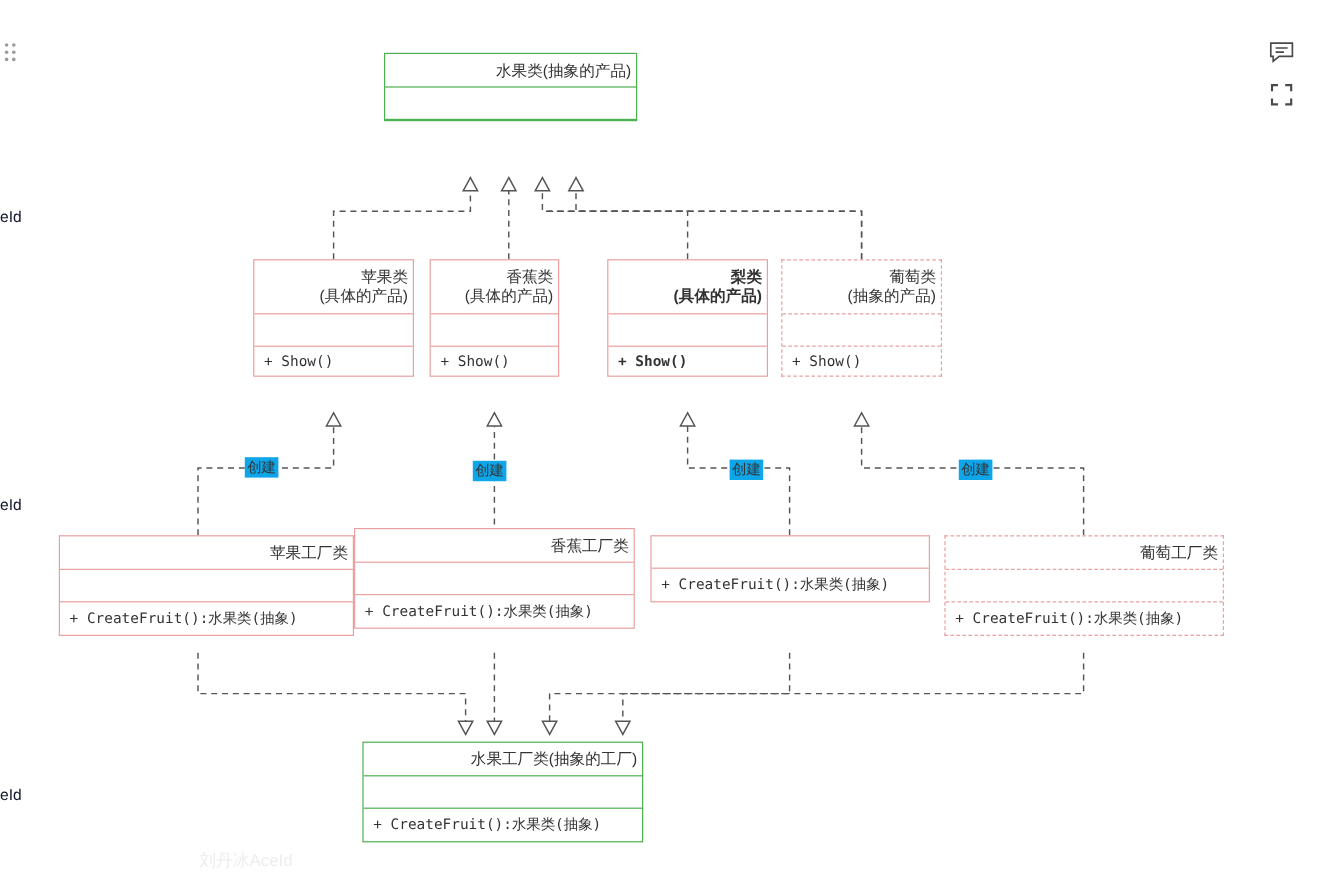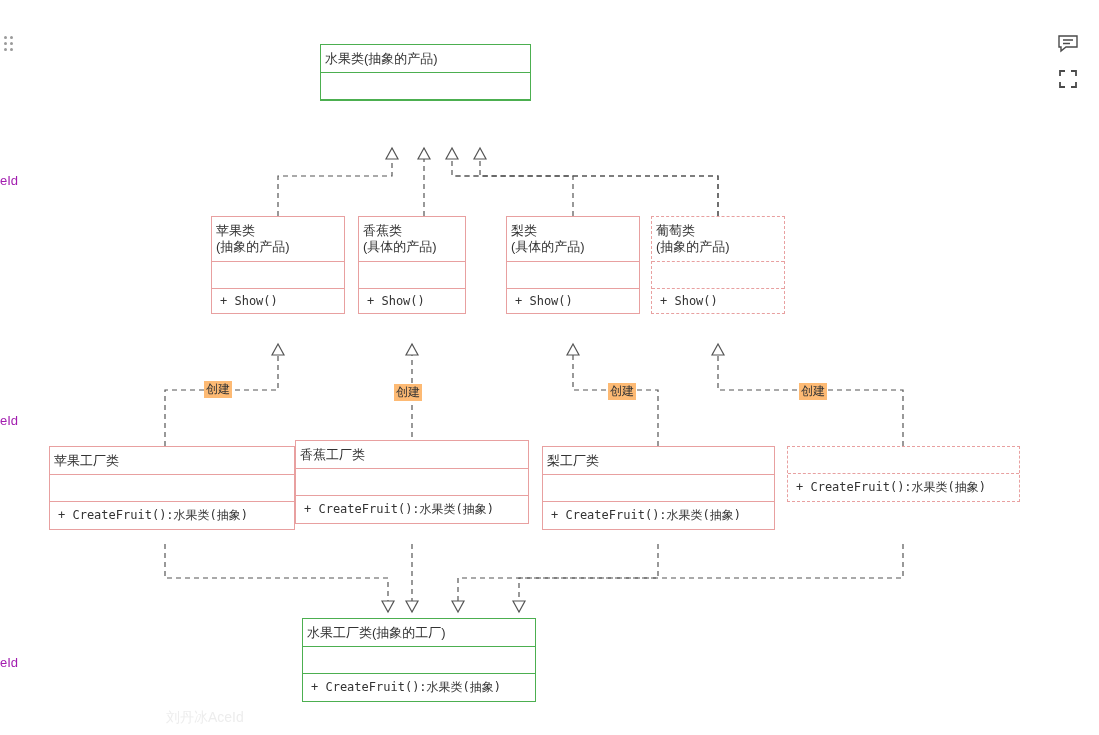--- a/index.html
+++ b/index.html
@@ -27,21 +27,21 @@
     width: 1099px;
     height: 735px;
     pointer-events: none;
   }
   .uml-box {
     position: absolute;
     box-sizing: border-box;
     background: #ffffff;
   }
   .uml-box .title {
-    text-align: left;
+    text-align: right;
     font-size: 13px;
     line-height: 1.25;
     padding: 6px 4px 5px 4px;
     white-space: pre-line;
   }
   .uml-box .attrs {
     height: 26px;
   }
   .uml-box .ops {
     font-family: "DejaVu Sans Mono", monospace;
@@ -66,27 +66,27 @@
   .red-dashed {
     border: 1px dashed #e8a0a0;
   }
   .red-dashed .title { border-bottom: 1px dashed #e8a0a0; }
   .red-dashed .attrs { border-bottom: 1px dashed #e8a0a0; }
 
   .edge-label {
     position: absolute;
     font-size: 12px;
     color: #333;
-    background: #fdba74;
+    background: #0ea5e9;
     padding: 0 2px;
     white-space: nowrap;
   }
   .watermark {
     position: absolute;
-    color: #a21caf;
+    color: #0f172a;
     font-size: 13px;
     white-space: nowrap;
     user-select: none;
   }
   .wm-main {
     color: #ededed;
     font-size: 14px;
   }
   .tool-dots {
     position: absolute;
@@ -159,33 +159,33 @@
     </g>
   </svg>
 
   <div class="uml-box green" style="left:320px; top:44px; width:211px;">
     <div class="title">水果类(抽象的产品)</div>
     <div class="attrs"></div>
   </div>
 
   <div class="uml-box red" style="left:211px; top:216px; width:134px;">
     <div class="title">苹果类
-(抽象的产品)</div>
+(具体的产品)</div>
     <div class="attrs"></div>
     <div class="ops">+ Show()</div>
   </div>
 
   <div class="uml-box red" style="left:358px; top:216px; width:108px;">
     <div class="title">香蕉类
 (具体的产品)</div>
     <div class="attrs"></div>
     <div class="ops">+ Show()</div>
   </div>
 
-  <div class="uml-box red" style="left:506px; top:216px; width:134px;">
+  <div class="uml-box red" style="left:506px; top:216px; width:134px;font-weight:bold;">
     <div class="title">梨类
 (具体的产品)</div>
     <div class="attrs"></div>
     <div class="ops">+ Show()</div>
   </div>
 
   <div class="uml-box red-dashed" style="left:651px; top:216px; width:134px;">
     <div class="title">葡萄类
 (抽象的产品)</div>
     <div class="attrs"></div>
@@ -198,26 +198,26 @@
     <div class="ops">+ CreateFruit():水果类(抽象)</div>
   </div>
 
   <div class="uml-box red" style="left:295px; top:440px; width:234px;">
     <div class="title">香蕉工厂类</div>
     <div class="attrs"></div>
     <div class="ops">+ CreateFruit():水果类(抽象)</div>
   </div>
 
   <div class="uml-box red" style="left:542px; top:446px; width:233px;">
-    <div class="title">梨工厂类</div>
     <div class="attrs"></div>
     <div class="ops">+ CreateFruit():水果类(抽象)</div>
   </div>
 
   <div class="uml-box red-dashed" style="left:787px; top:446px; width:233px;">
+    <div class="title">葡萄工厂类</div>
     <div class="attrs"></div>
     <div class="ops">+ CreateFruit():水果类(抽象)</div>
   </div>
 
   <div class="uml-box green" style="left:302px; top:618px; width:234px;">
     <div class="title">水果工厂类(抽象的工厂)</div>
     <div class="attrs"></div>
     <div class="ops">+ CreateFruit():水果类(抽象)</div>
   </div>
 

